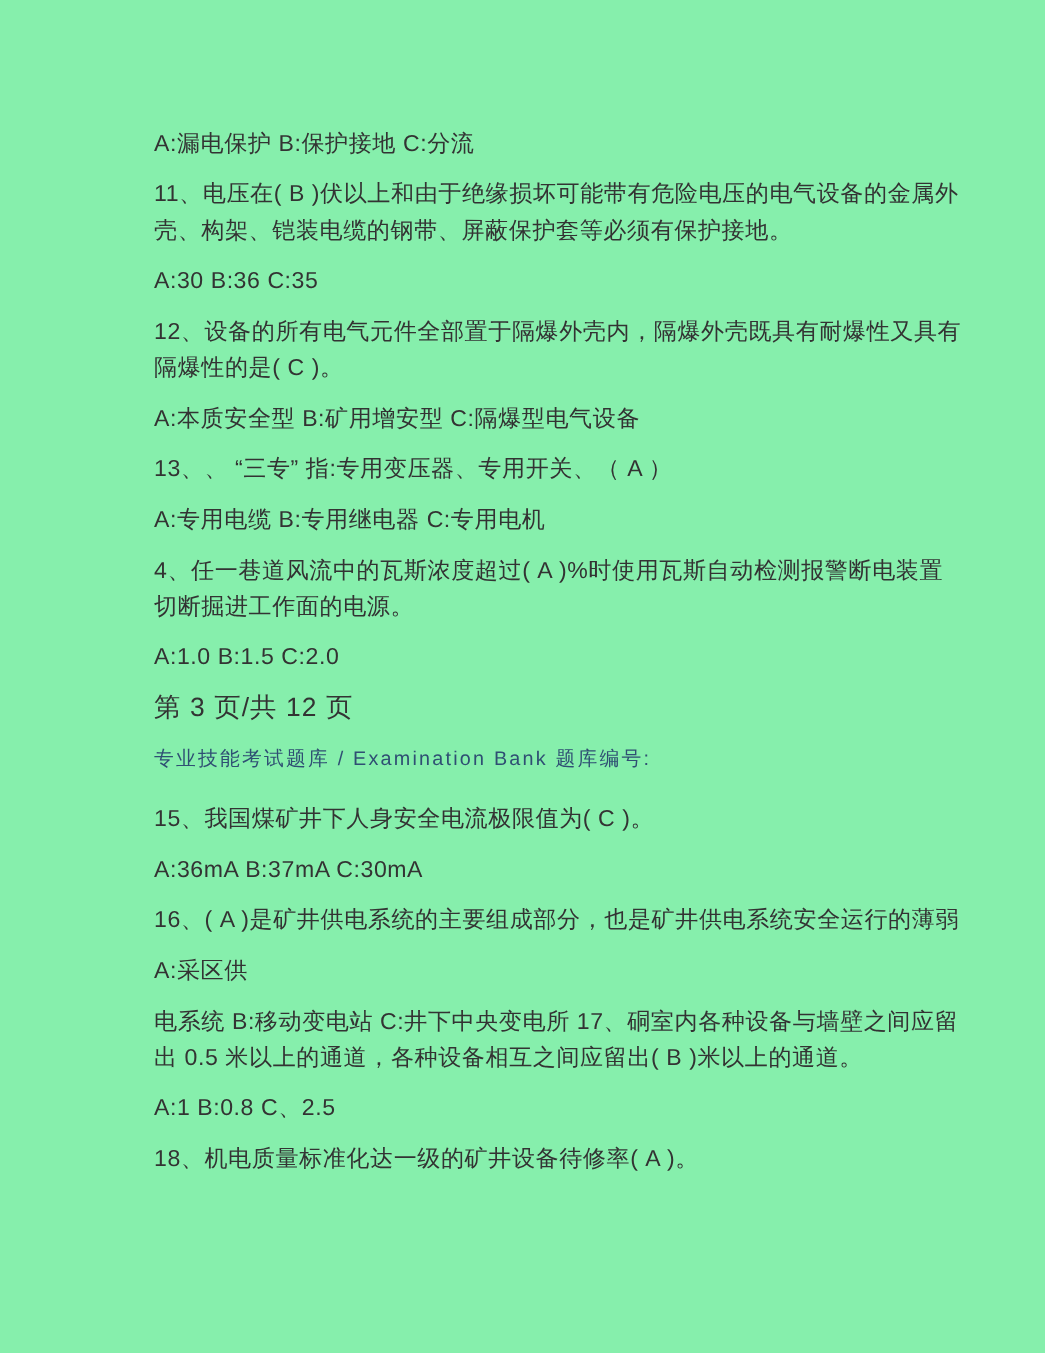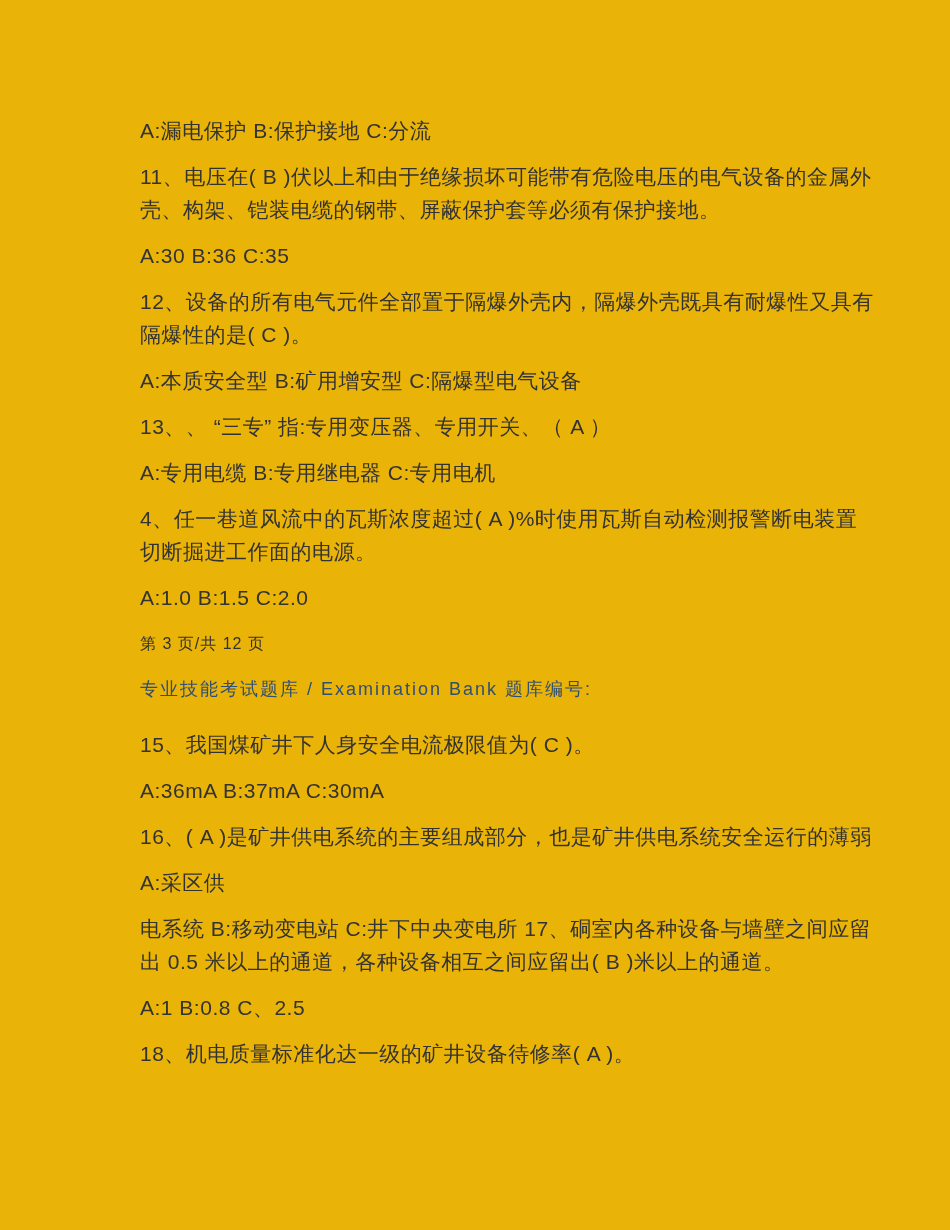--- a/index.html
+++ b/index.html
@@ -11,34 +11,34 @@
     width: 950px;
     height: 1230px;
     overflow: hidden;
     font-family: "Liberation Sans", sans-serif;
   }
   .page {
     box-sizing: border-box;
     width: 950px;
     height: 1230px;
     padding: 114px 90px 0 140px;
-    background: #eab308;
+    background: #86efac;
   }
   .block {
     margin: 0 0 13px 0;
   }
   .line {
     font-size: 21px;
     line-height: 33px;
     color: #333333;
     white-space: nowrap;
     letter-spacing: 0.5px;
   }
   .page-footer .line {
-    font-size: 16px;
+    font-size: 24px;
     letter-spacing: 1px;
   }
   .bank-header {
     margin-bottom: 22px;
   }
   .bank-header .line {
     color: #2F4F73;
     font-size: 18px;
     letter-spacing: 2px;
   }

